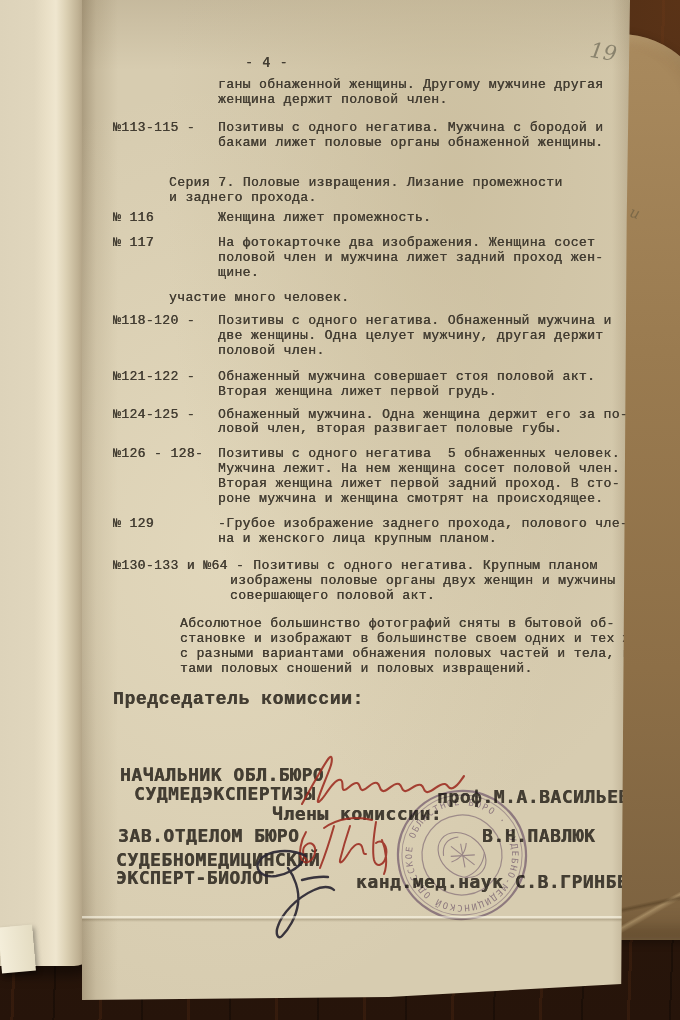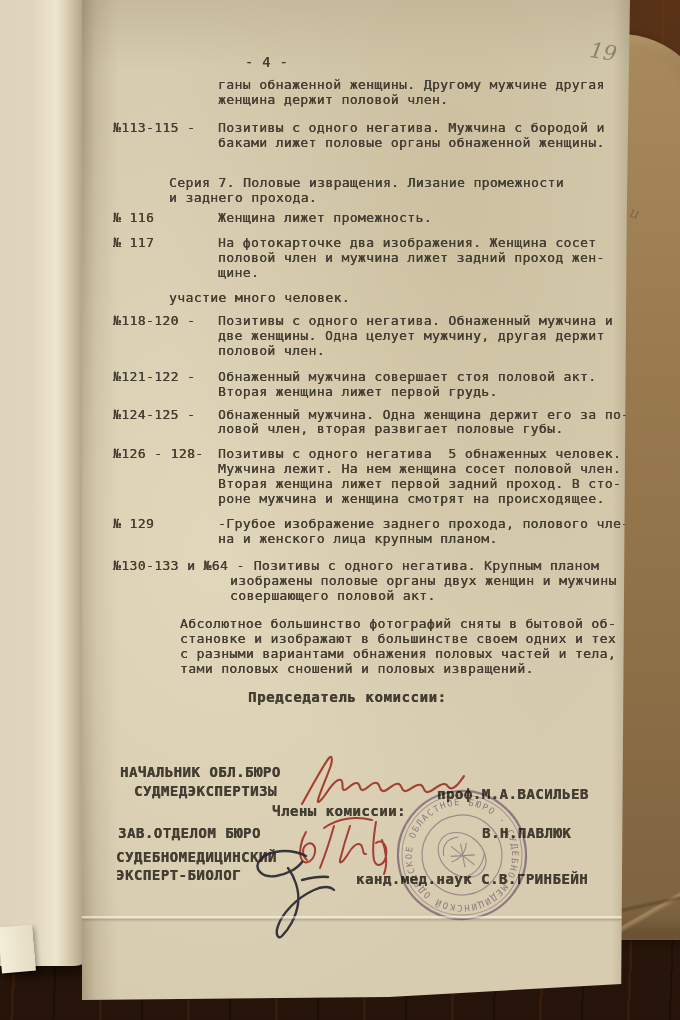--- a/index.html
+++ b/index.html
@@ -43,35 +43,35 @@
       linear-gradient(90deg, rgba(104,84,54,.4) 0px, rgba(124,104,70,.18) 14px, rgba(124,104,70,0) 36px),
       linear-gradient(270deg, rgba(120,100,70,.3) 0px, rgba(120,100,70,0) 18px),
       linear-gradient(180deg, rgba(110,90,60,.16) 0px, rgba(110,90,60,0) 70px),
       #d7ccb0; }
   .crease { position:absolute; left:0; top:916px; width:100%; height:6px;
     background:linear-gradient(180deg, rgba(255,252,238,.55) 0 2px, rgba(95,78,50,.28) 3px, rgba(95,78,50,0) 6px); }
 
   
   .typed { color:#433d32; text-shadow:.35px 0 0 rgba(67,61,50,.85), 0 0 .6px rgba(67,61,50,.4); }
   .doc-body { position:absolute; left:31px; top:78px; width:514px;
-    font-size:13px; letter-spacing:.4px; }
+    font-size:13px; letter-spacing:.4px;font-family:Liberation Mono, monospace; }
   .ln { display:block; line-height:14.9px; white-space:pre; }
   .entry { display:flex; }
   .entry .num { flex:0 0 105px; line-height:14.9px; white-space:pre; }
   .entry .txt { flex:0 0 auto; }
   .entry.series { display:block; margin-left:56px; }
   .entry.wide { display:block; }
   .entry.wide .numi { margin-right:9px; }
   .entry.wide .hang { margin-left:117px; }
   .pagenum { position:absolute; left:163px; top:54px; font-size:13.5px; letter-spacing:.5px; }
   .closing { margin-top:14px; text-indent:67px; }
-  .heading-chair { margin-top:12px; margin-left:135px; font-size:14px; font-weight:bold; letter-spacing:.6px; }
-
-  
-  .sig { position:absolute; font-size:14px; font-weight:bold; letter-spacing:.5px; white-space:pre; }
+  .heading-chair { margin-top:12px; font-size:18px; font-weight:bold; letter-spacing:.6px; }
+
+  
+  .sig { position:absolute; font-size:18px; font-weight:bold; letter-spacing:.5px; white-space:pre; }
 
   
   .hand19 { position:absolute; left:508px; top:40px; color:rgba(125,119,99,.85);
     font-family:"DejaVu Serif", serif; font-style:italic; font-size:21px; transform:rotate(9deg); }
   .pencil-mark { position:absolute; left:630px; top:204px; color:rgba(95,85,62,.55);
     font-family:"DejaVu Serif", serif; font-style:italic; font-size:15px; transform:rotate(18deg); }
   .svg-abs { position:absolute; }
   .stamp-svg { mix-blend-mode:multiply; opacity:.62; }
 </style>
 </head>

